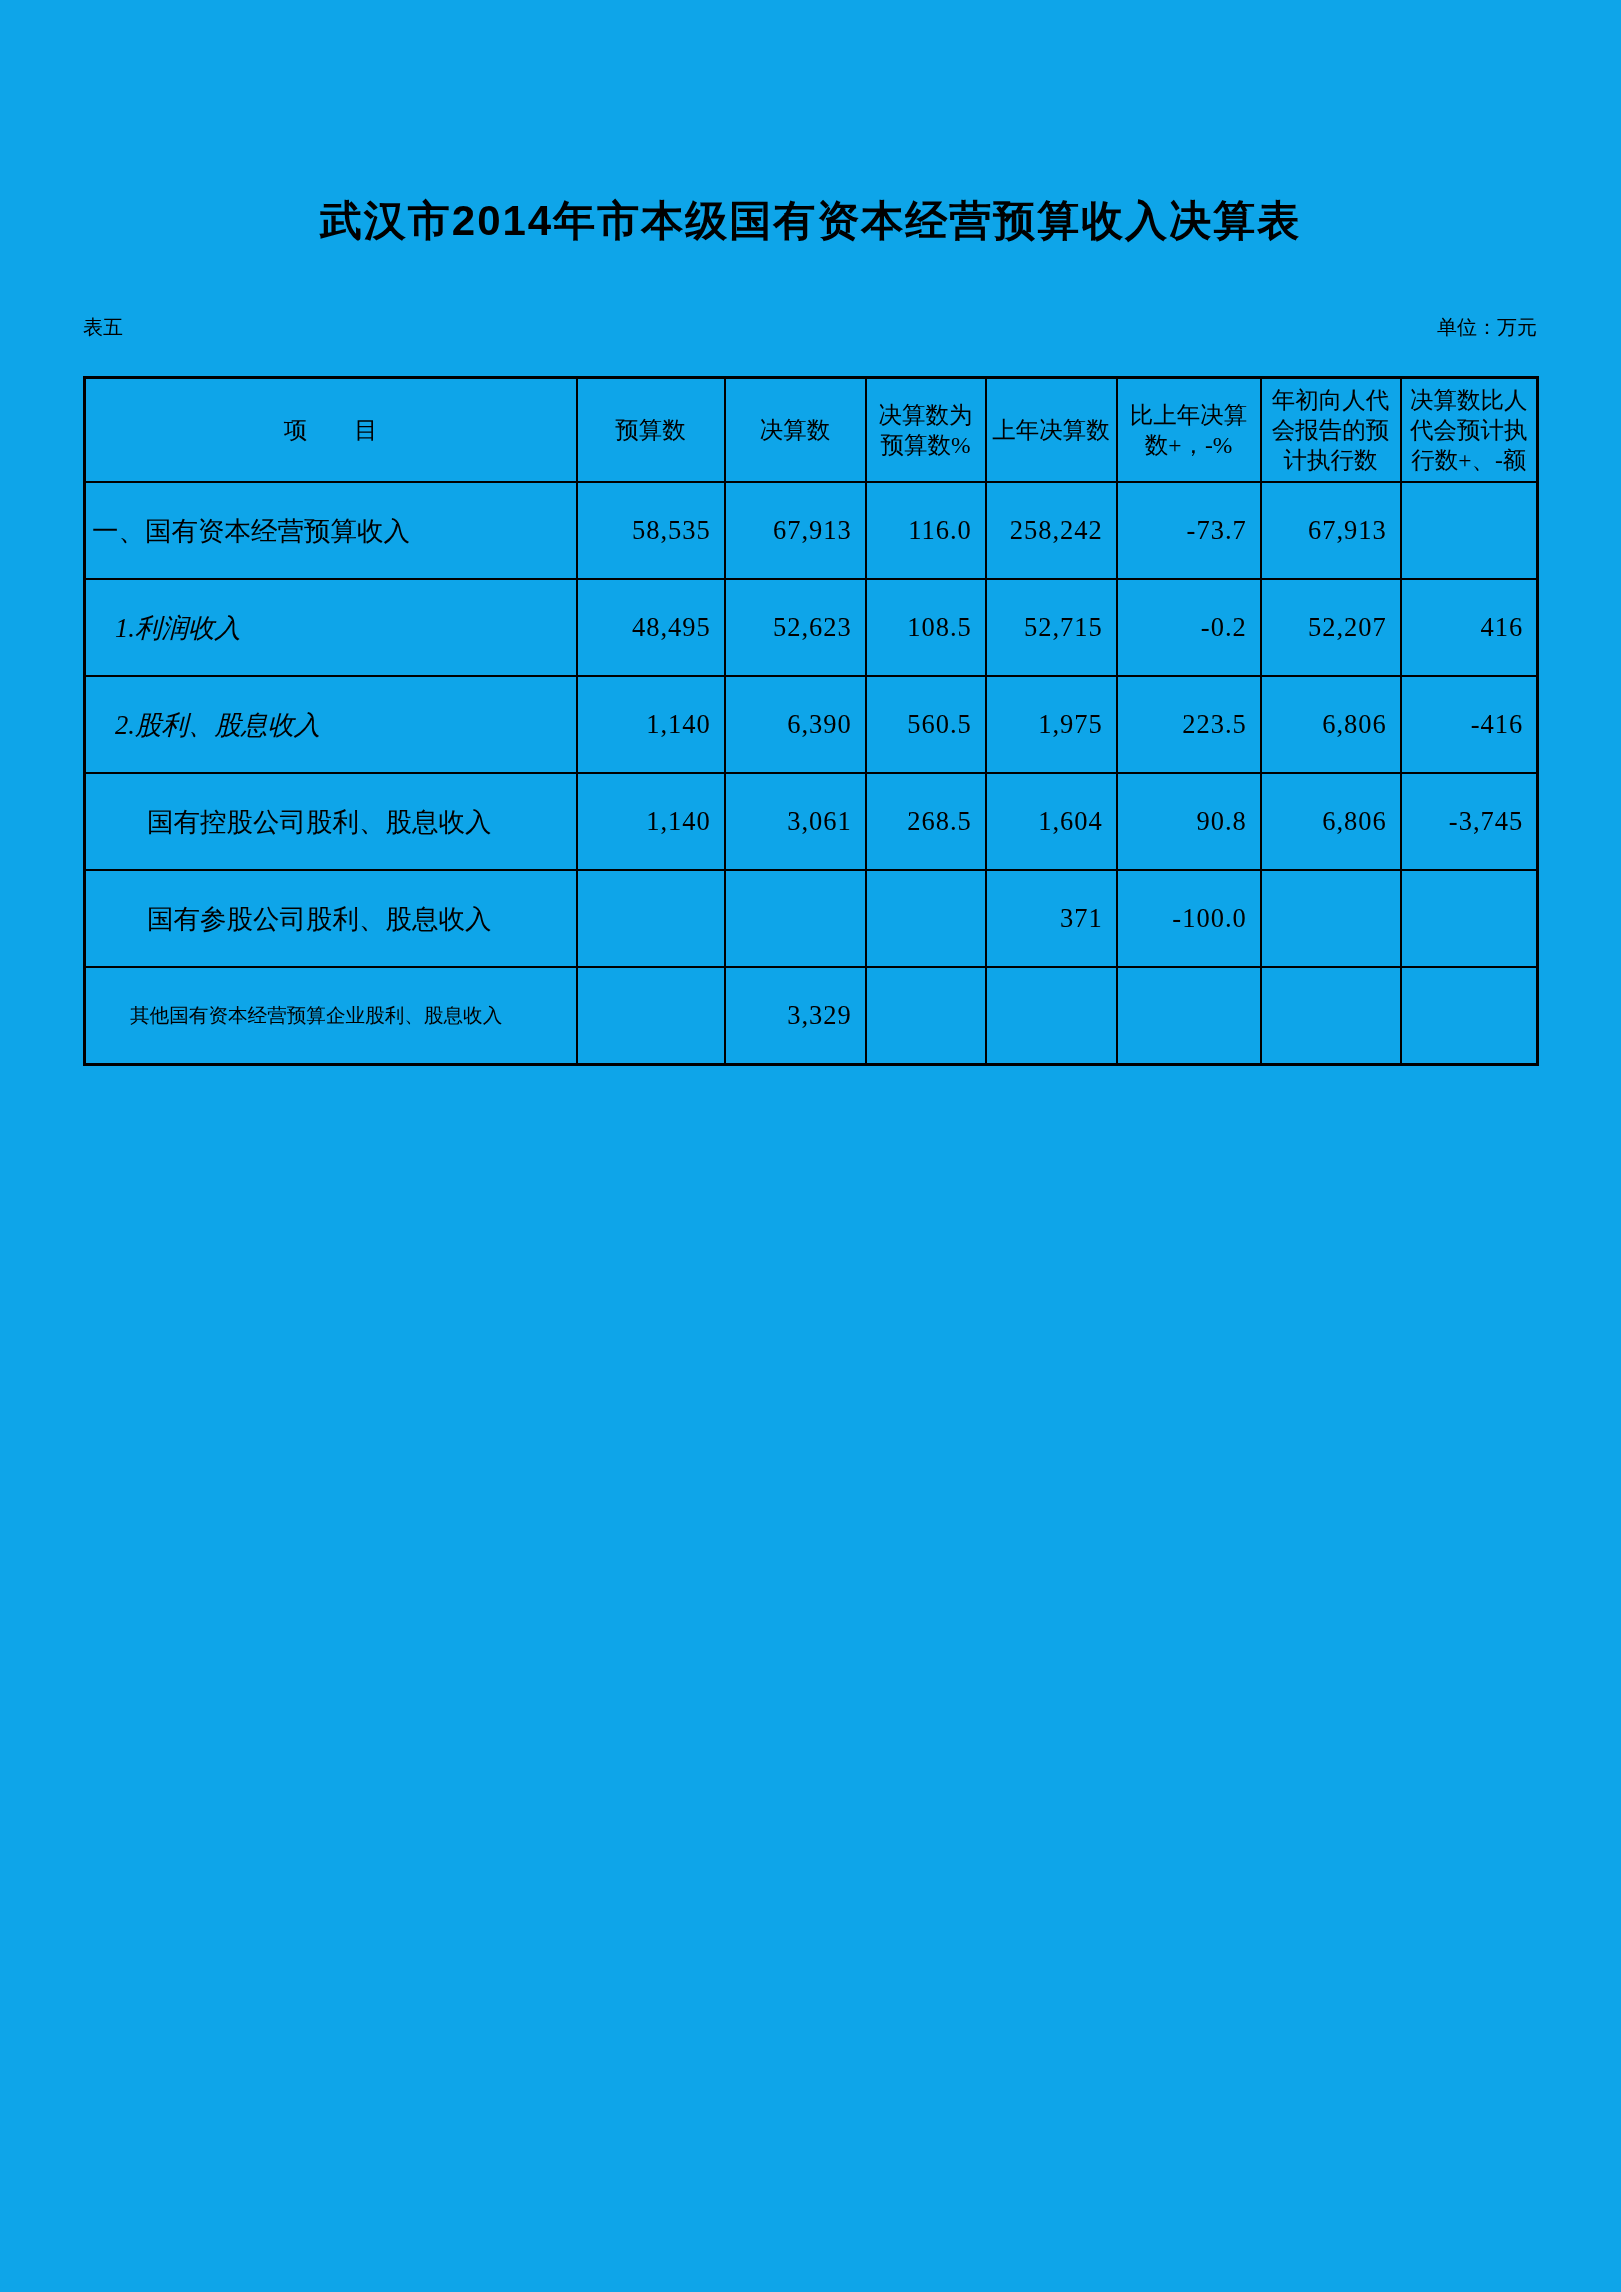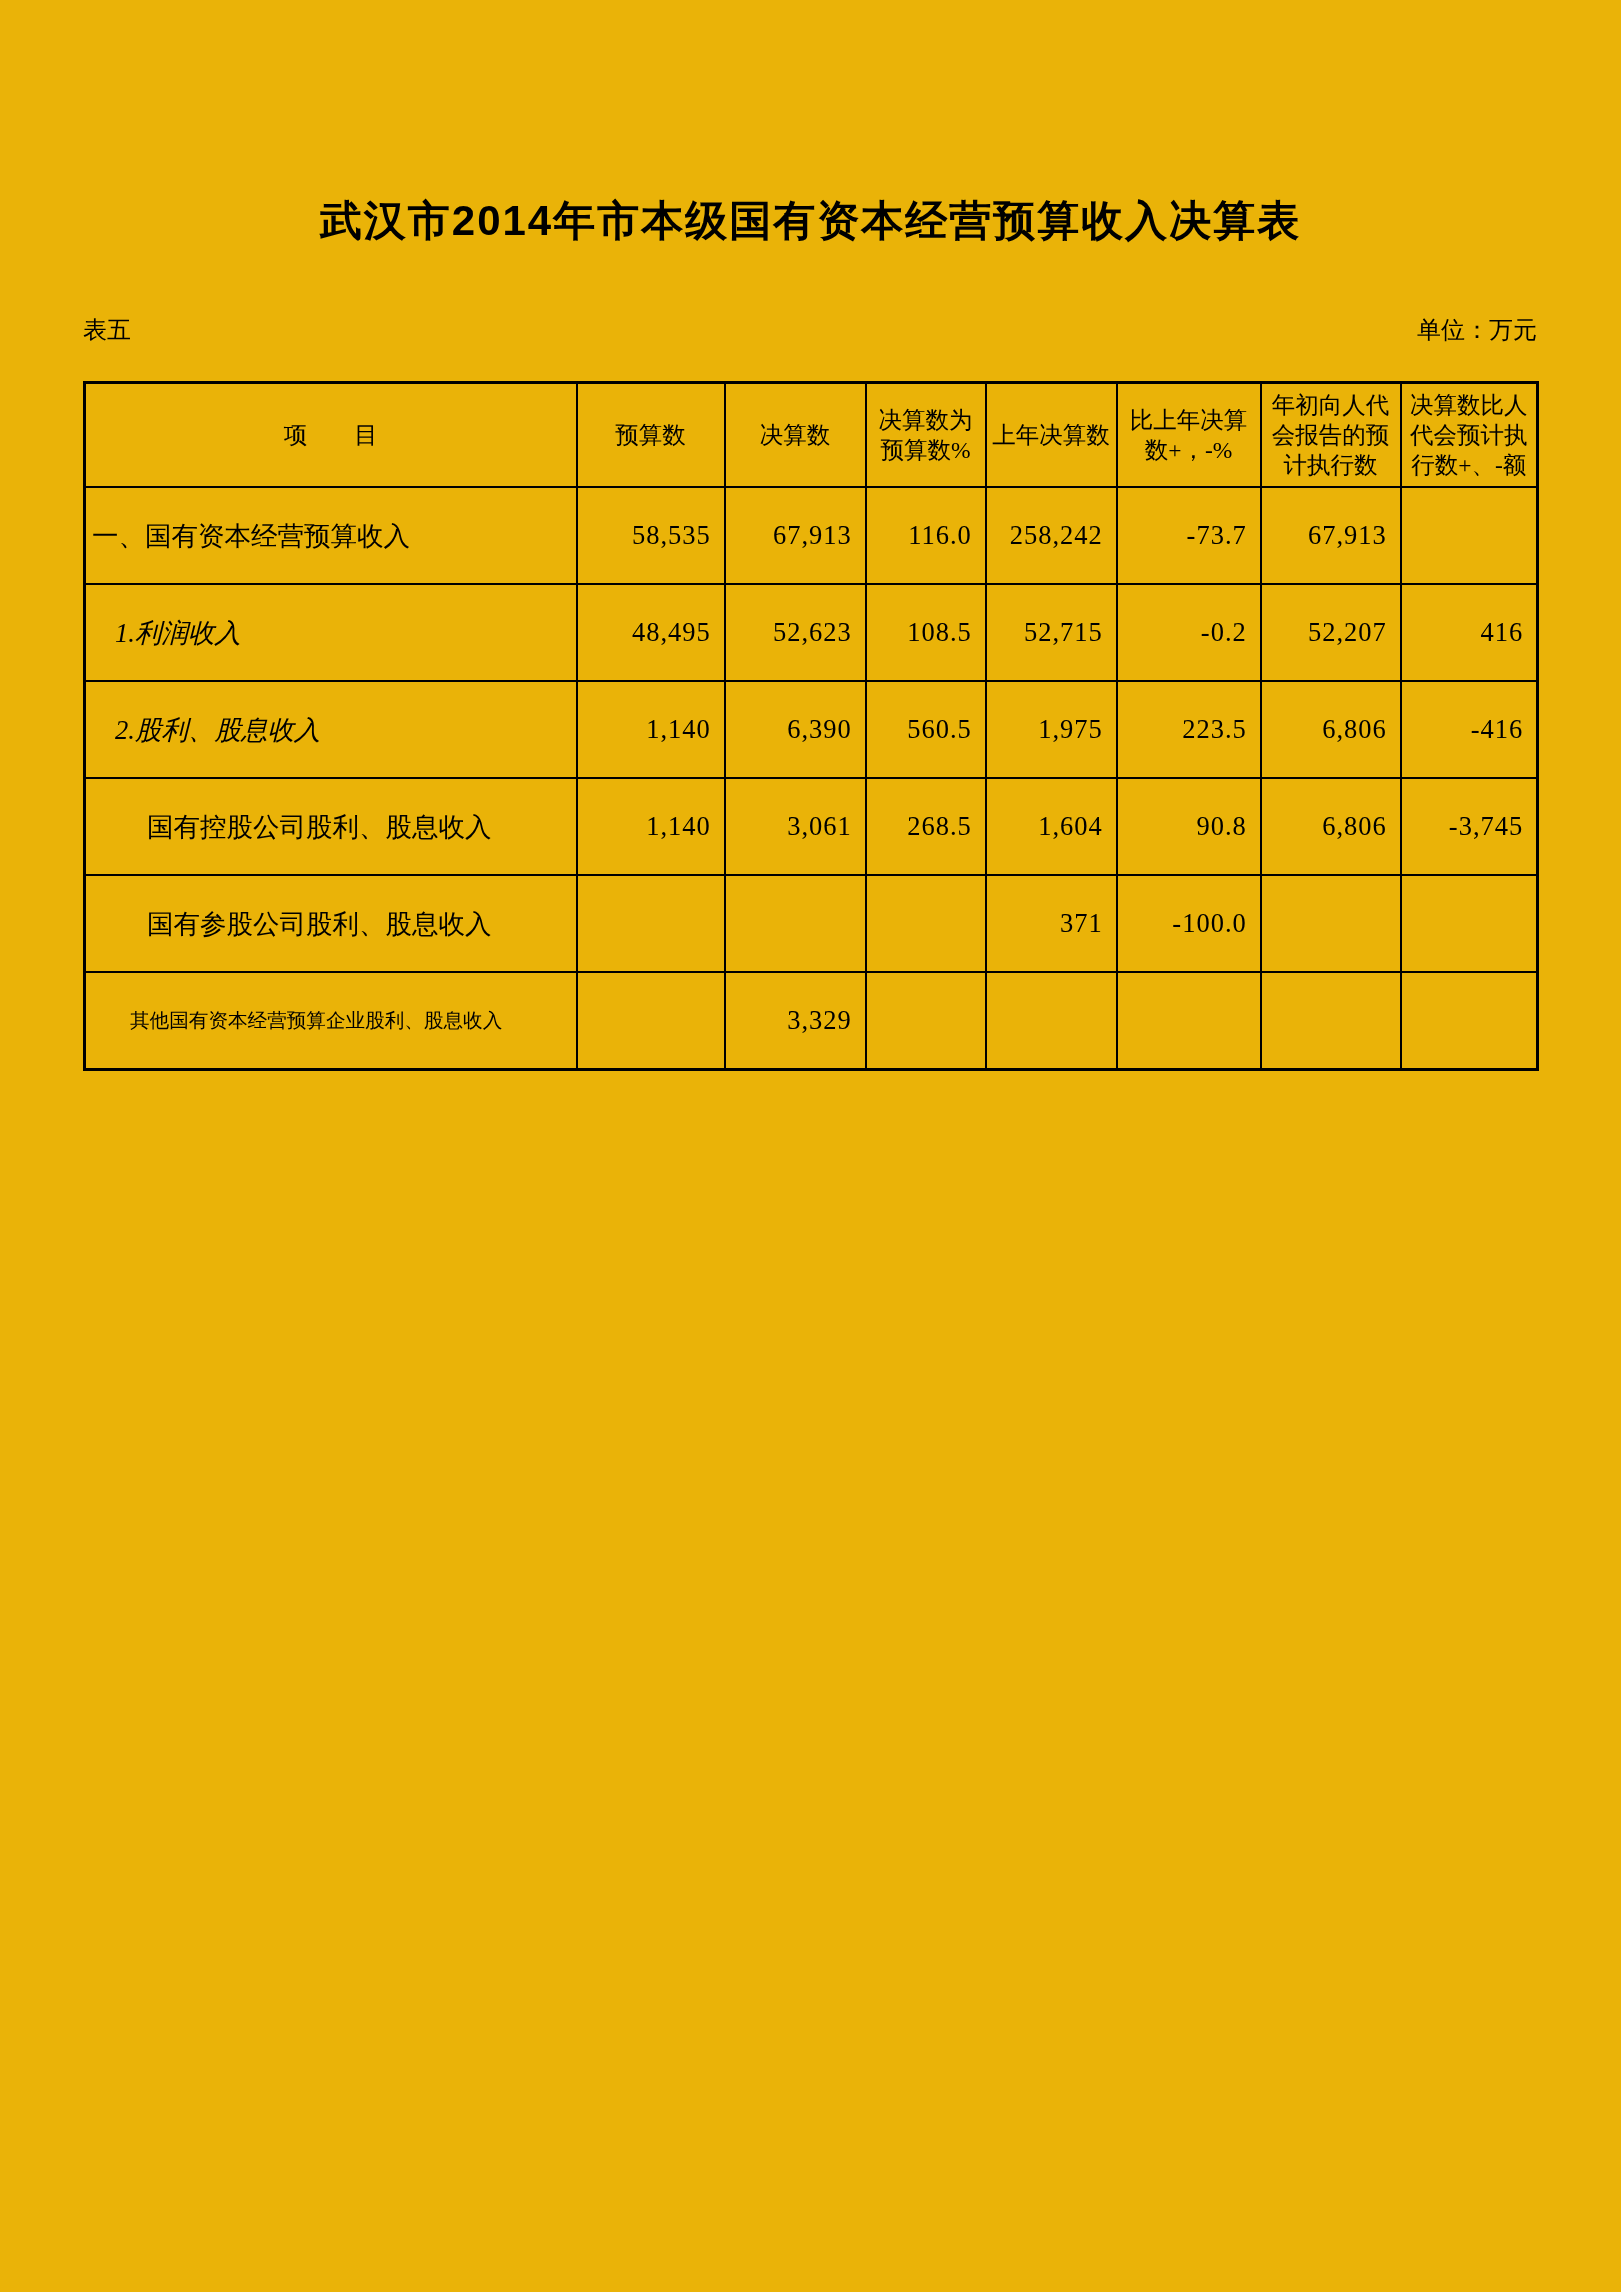--- a/index.html
+++ b/index.html
@@ -1,40 +1,40 @@
 <!DOCTYPE html>
 <html><head>
 <meta charset="utf-8">
 <style>
   html,body{margin:0;padding:0;background:#ffffff;}
   .page{
     position:relative;
     width:1621px;
     height:2293px;
-    background:#eab308;
+    background:#0ea5e9;
     color:#000;
     font-family:"Liberation Serif", serif;
     overflow:hidden;
   }
   .title{
     padding-top:196px;
     text-align:center;
     font-family:"Liberation Sans", sans-serif;
     font-weight:bold;
     font-size:42px;
     letter-spacing:2px;
     line-height:49px;
   }
   .meta{
     width:1454px;
     margin:69px 0 0 83px;
     display:flex;
     justify-content:space-between;
     align-items:flex-end;
-    font-size:24px;
+    font-size:20px;
   }
   table{
     border-collapse:collapse;
     table-layout:fixed;
     width:1454px;
     border:3.9px solid #000;
   }
   .main-table{margin:35px 0 0 83px;}
   .total-table{margin:6.9px 0 0 83px;}
   col.c0{width:492px;} col.c1{width:148px;} col.c2{width:141px;}

